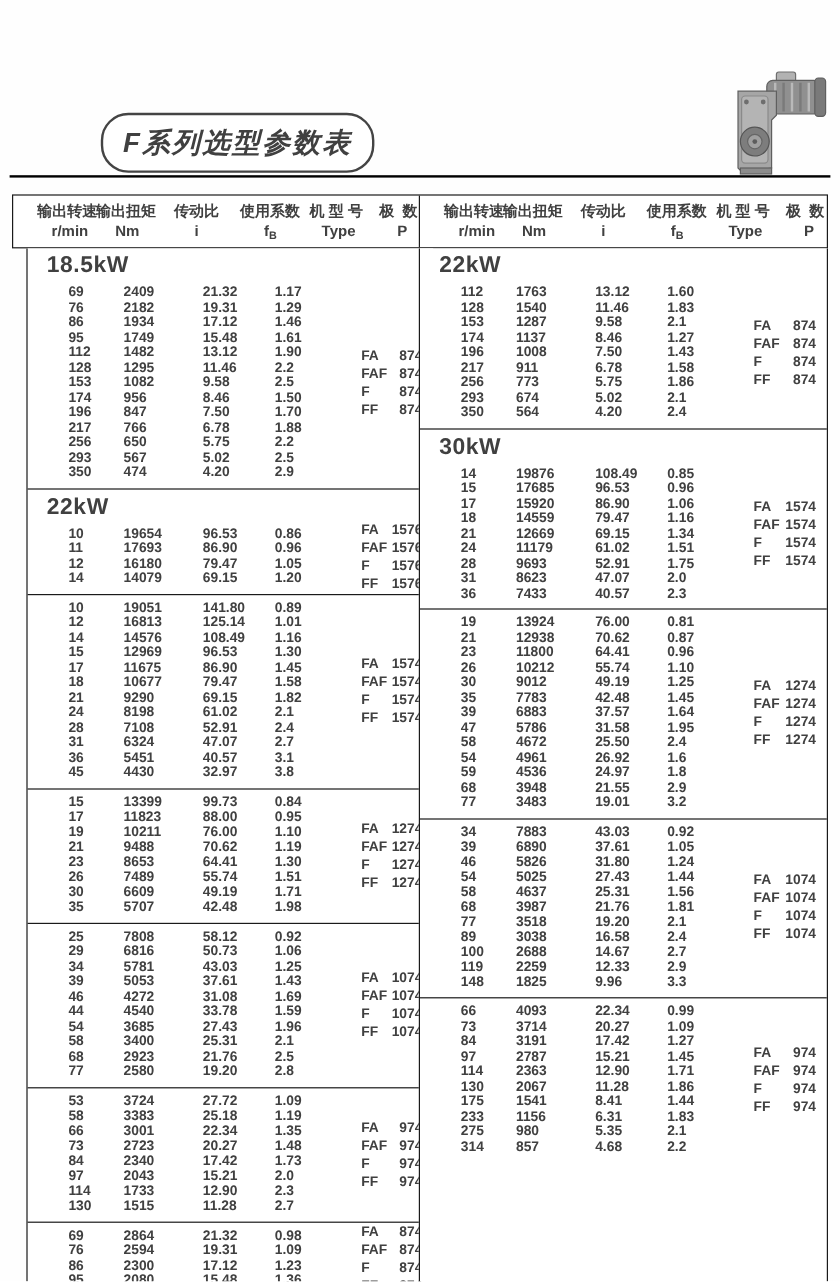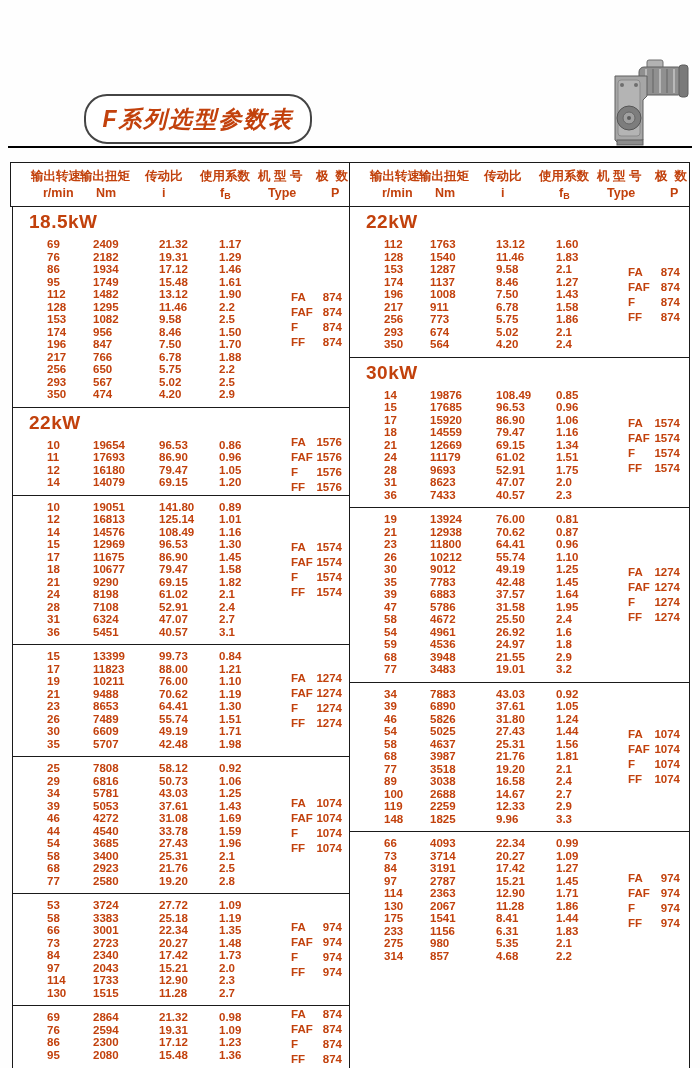--- a/index.html
+++ b/index.html
@@ -1,38 +1,38 @@
 <!DOCTYPE html>
 <html><head>
 <meta charset="utf-8">
 <style>
   html,body{margin:0;padding:0;background:#ffffff;}
   .page{position:relative;width:700px;height:1068px;background:#fefefe;overflow:hidden;
-        font-family:"Liberation Sans",sans-serif;color:#c2410c;}
+        font-family:"Liberation Sans",sans-serif;color:#404040;}
   
   .title-pill{position:absolute;left:84px;top:94px;width:224px;height:46px;
       border:2px solid #444;border-radius:23px;display:flex;align-items:center;justify-content:center;
       background:#fff;}
   .title-pill span{font-style:italic;font-weight:bold;font-size:23px;letter-spacing:2px;}
   
   .top-rule{position:absolute;left:8px;right:8px;top:146px;height:2px;background:#000;}
   
   .gearmotor{position:absolute;left:585px;top:56px;width:110px;height:96px;}
   
   .table-header{position:absolute;left:10px;top:162px;width:680px;height:45px;box-sizing:border-box;
       border-top:1.5px solid #1a1a1a;border-bottom:1.5px solid #1a1a1a;
       border-left:1.5px solid #1a1a1a;border-right:1.5px solid #1a1a1a;display:flex;background:#fff;text-align:center;}
   .header-half{position:relative;width:339px;height:100%;}
   .header-half.right{width:341px;border-left:1.5px solid #1a1a1a;box-sizing:border-box;}
   .hz{position:absolute;top:5px;font-size:12.5px;font-weight:bold;white-space:pre;}
   .he{position:absolute;top:23px;font-size:12.5px;font-weight:bold;}
   .he .sub{font-size:9px;vertical-align:-2px;}
   
   .col{position:absolute;top:207px;bottom:0;box-sizing:border-box;background:#fff;}
-  .col-left{left:12px;width:339px;border-left:1.5px solid #1a1a1a;}
+  .col-left{left:22px;width:339px;border-left:1.5px solid #1a1a1a;}
   .col-right{left:349px;width:341px;border-left:1.5px solid #1a1a1a;border-right:1.5px solid #1a1a1a;}
   .power-label{font-size:19px;font-weight:bold;padding:5px 0 1px 16px;line-height:20px;letter-spacing:0.5px;}
   .block{position:relative;padding:5px 0 6px 0;border-bottom:1.5px solid #1a1a1a;}
   .block.no-border{border-bottom:none;}
   .row{display:grid;grid-template-columns:46px 66px 60px 50px;padding-left:34px;height:12.5px;
        align-items:center;font-size:11.5px;font-weight:bold;}
   .types{position:absolute;left:250px;right:9px;top:50%;transform:translateY(-50%);}
   .type-row{display:flex;height:15px;align-items:center;font-size:11.5px;font-weight:bold;}
   .type-prefix{width:38px;padding-left:28px;}
   .type-pole{margin-left:auto;}
@@ -312,20 +312,26 @@
           <span>6324</span>
           <span>47.07</span>
           <span>2.7</span>
         </div>
         <div class="row">
           <span>36</span>
           <span>5451</span>
           <span>40.57</span>
           <span>3.1</span>
         </div>
+        <div class="row">
+          <span>45</span>
+          <span>4430</span>
+          <span>32.97</span>
+          <span>3.8</span>
+        </div>
         <div class="types">
           <div class="type-row">
             <span class="type-prefix">FA</span>
             <span class="type-size">157</span>
             <span class="type-pole">4</span>
           </div>
           <div class="type-row">
             <span class="type-prefix">FAF</span>
             <span class="type-size">157</span>
             <span class="type-pole">4</span>
@@ -346,21 +352,21 @@
         <div class="row">
           <span>15</span>
           <span>13399</span>
           <span>99.73</span>
           <span>0.84</span>
         </div>
         <div class="row">
           <span>17</span>
           <span>11823</span>
           <span>88.00</span>
-          <span>1.21</span>
+          <span>0.95</span>
         </div>
         <div class="row">
           <span>19</span>
           <span>10211</span>
           <span>76.00</span>
           <span>1.10</span>
         </div>
         <div class="row">
           <span>21</span>
           <span>9488</span>

